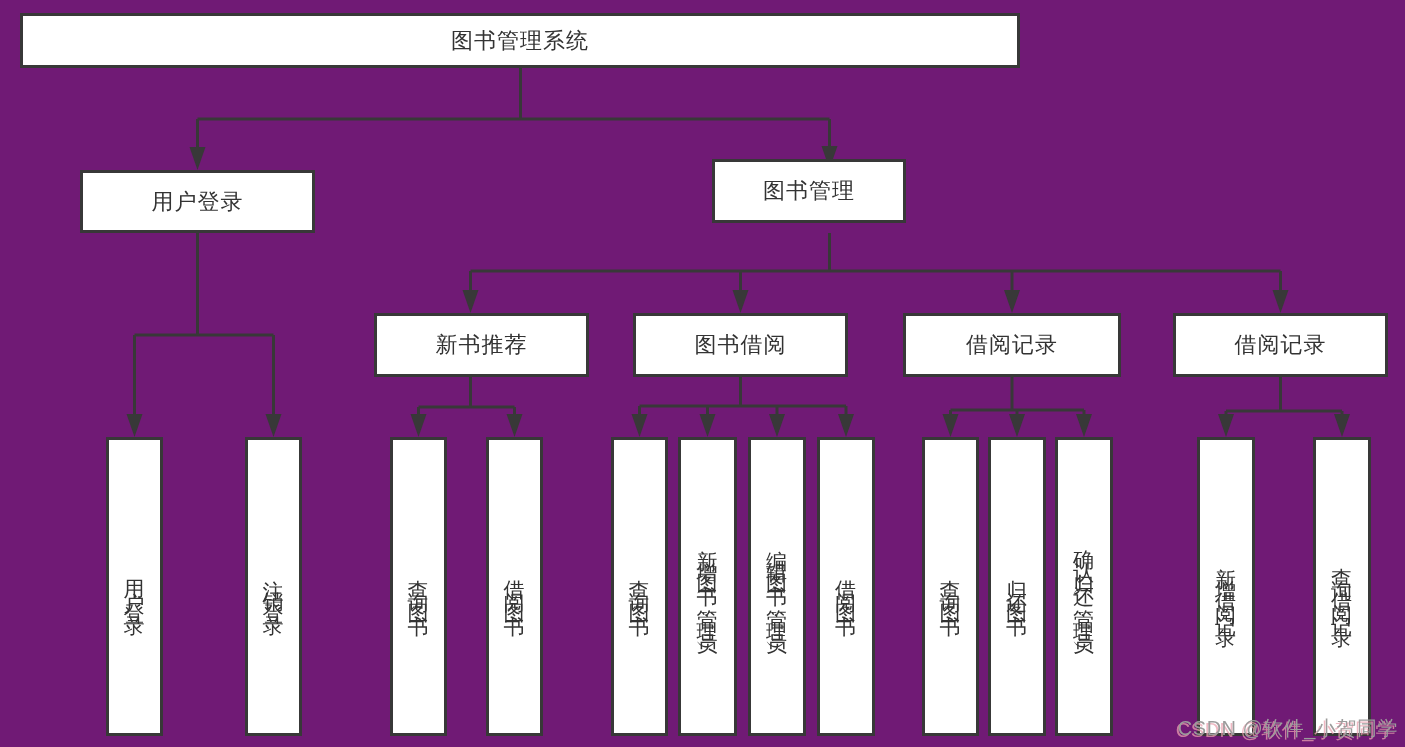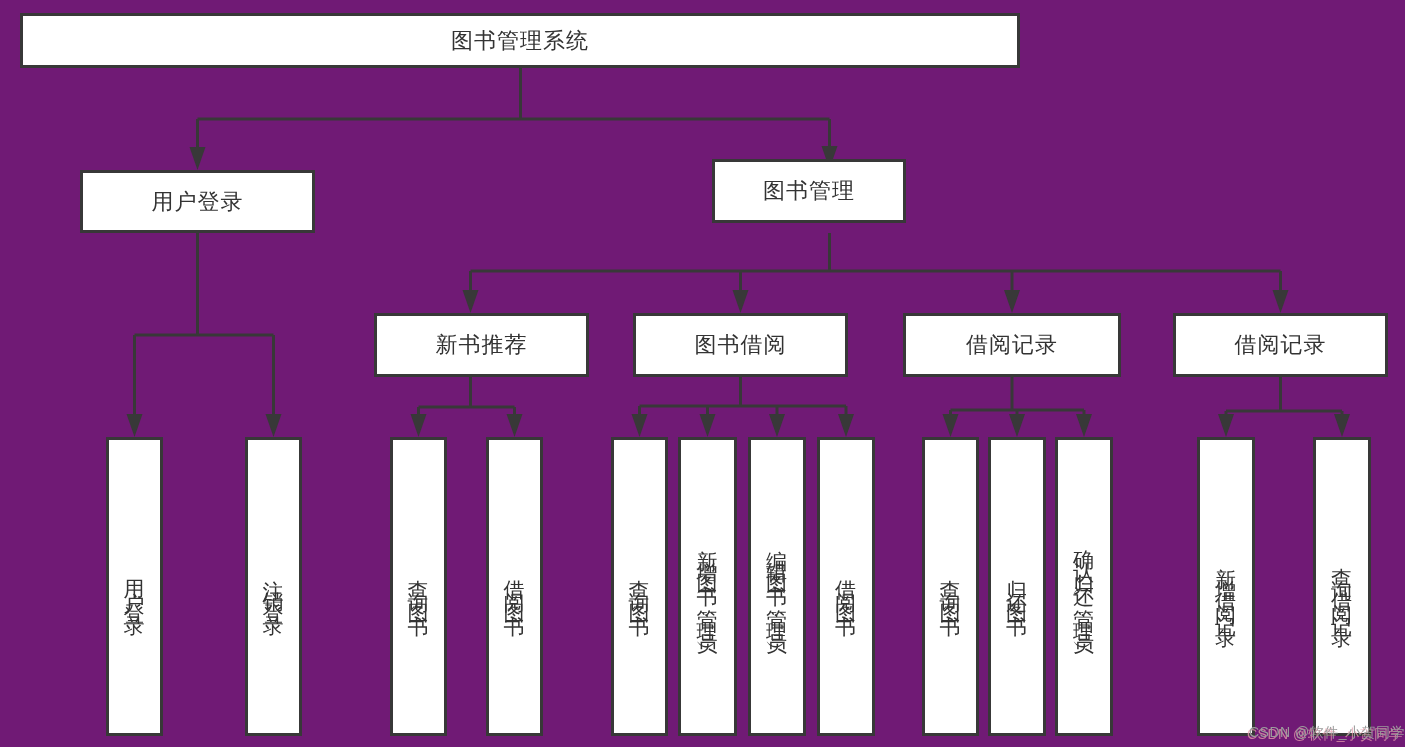--- a/index.html
+++ b/index.html
@@ -29,23 +29,23 @@
   .leaf .vlabel{
     writing-mode:vertical-lr;
     text-orientation:mixed;
     font-size:21px;
     line-height:1;
     letter-spacing:12px;
     max-height:285px;
   }
   #watermark{
     position:absolute;
-    right:0;
+    right:7px;
     bottom:5px;
-    font-size:14px;
+    font-size:20px;
     color:#9c9c9c;
     letter-spacing:0.5px;
     text-shadow:-2px 2px 0 rgba(233,160,175,0.75);
     z-index:10;
     white-space:nowrap;
   }
 </style>
 </head>
 <body>
 

